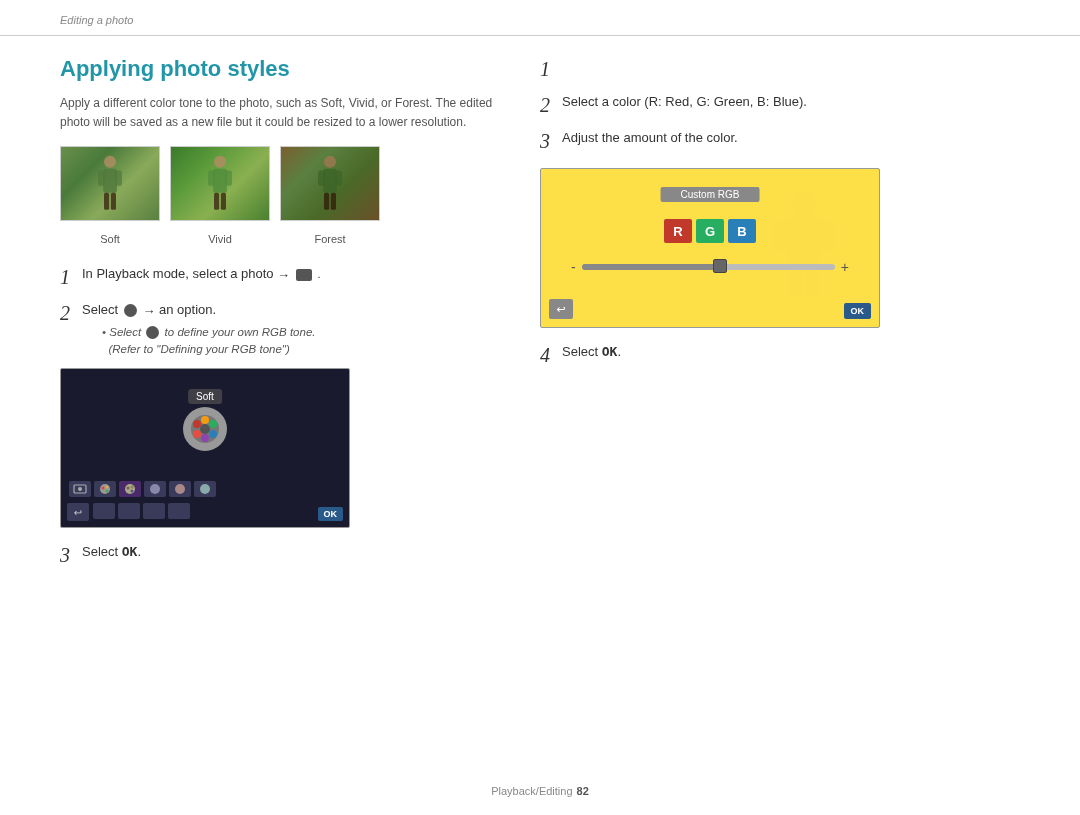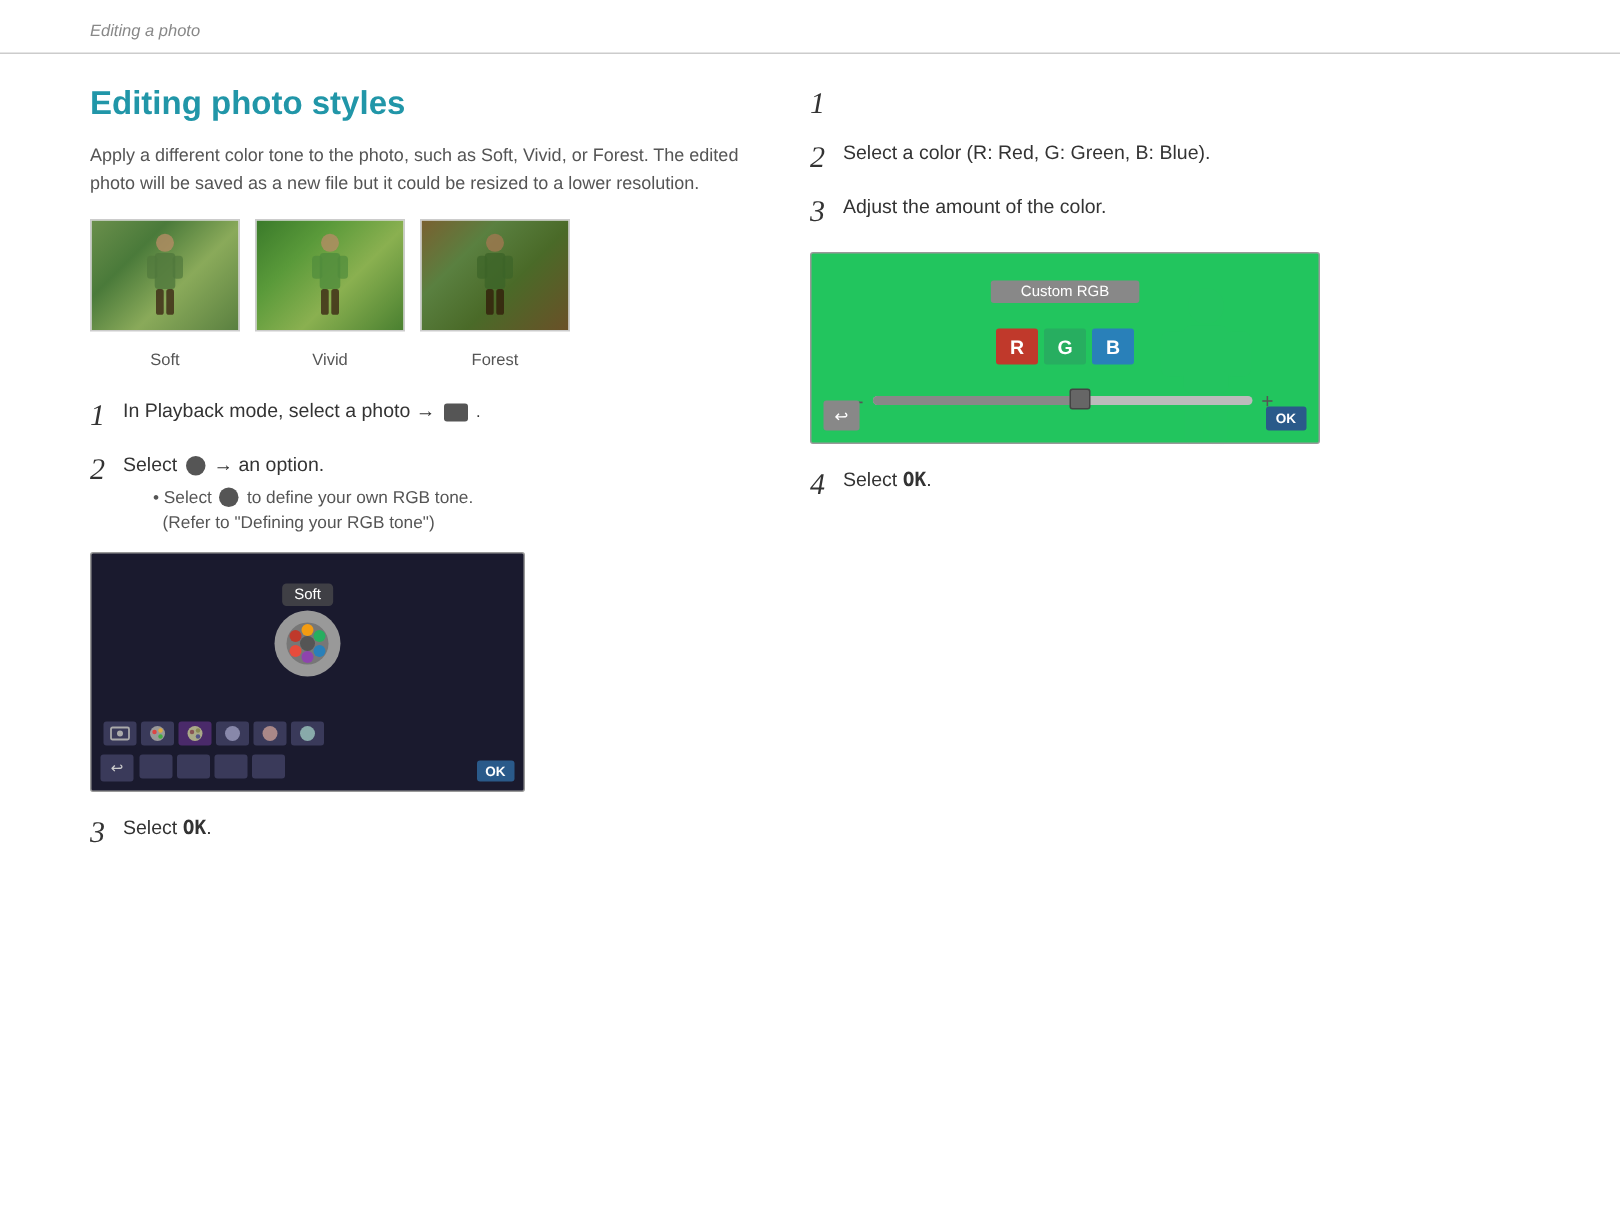--- a/index.html
+++ b/index.html
@@ -143,20 +143,21 @@
       color: #333;
       line-height: 1.5;
     }
 
     .sub-bullet {
       margin-left: 20px;
       margin-top: 4px;
       font-size: 11.5px;
       color: #555;
       line-height: 1.5;
+      font-style: italic;
     }
 
     
     .camera-ui {
       border: 1.5px solid #999;
       background: #1a1a2e;
       width: 290px;
       height: 160px;
       position: relative;
       margin-bottom: 14px;
@@ -210,23 +211,23 @@
       font-weight: bold;
       padding: 5px 12px;
       border-radius: 2px;
       margin-bottom: 18px;
       display: inline-block;
     }
 
     
     .camera-ui-rgb {
       border: 1.5px solid #999;
-      background: #22c55e;
+      background: #fde047;
       width: 340px;
-      height: 128px;
+      height: 160px;
       position: relative;
       margin: 14px 0;
       border-radius: 2px;
     }
 
     .rgb-title-bar {
       position: absolute;
       top: 18px;
       left: 50%;
       transform: translateX(-50%);
@@ -380,21 +381,21 @@
 <div class="page-container">
 
   <div class="breadcrumb-bar">
     <span class="breadcrumb-text">Editing a photo</span>
   </div>
 
   <div class="content-area">
 
     <div class="left-col">
 
-      <h1 class="section-title">Editing photo styles</h1>
+      <h1 class="section-title">Applying photo styles</h1>
 
       <p class="description">Apply a different color tone to the photo, such as Soft, Vivid, or Forest. The edited photo will be saved as a new file but it could be resized to a lower resolution.</p>
 
       <div class="photo-row">
         <div class="photo-thumb soft">
           <svg class="photo-person" viewBox="0 0 40 70" xmlns="http://www.w3.org/2000/svg">
             <circle cx="20" cy="8" r="7" fill="rgba(180,140,100,0.8)"></circle>
             <rect x="12" y="16" width="16" height="28" rx="3" fill="rgba(80,120,60,0.8)"></rect>
             <rect x="6" y="18" width="8" height="18" rx="3" fill="rgba(80,120,60,0.7)"></rect>
             <rect x="26" y="18" width="8" height="18" rx="3" fill="rgba(80,120,60,0.7)"></rect>
@@ -609,14 +610,18 @@
         <span class="step-num">4</span>
         <span class="step-text">
           <span>Select</span>
           <span style="font-weight:bold;font-family:monospace;font-size:13px;">OK</span>.
         </span>
       </div>
 
     </div>
   </div>
 
+  <div class="page-footer">
+    <span>Playback/Editing</span>
+    <span class="footer-page-num">82</span>
+  </div>
 
 </div>
 
 </body></html>

